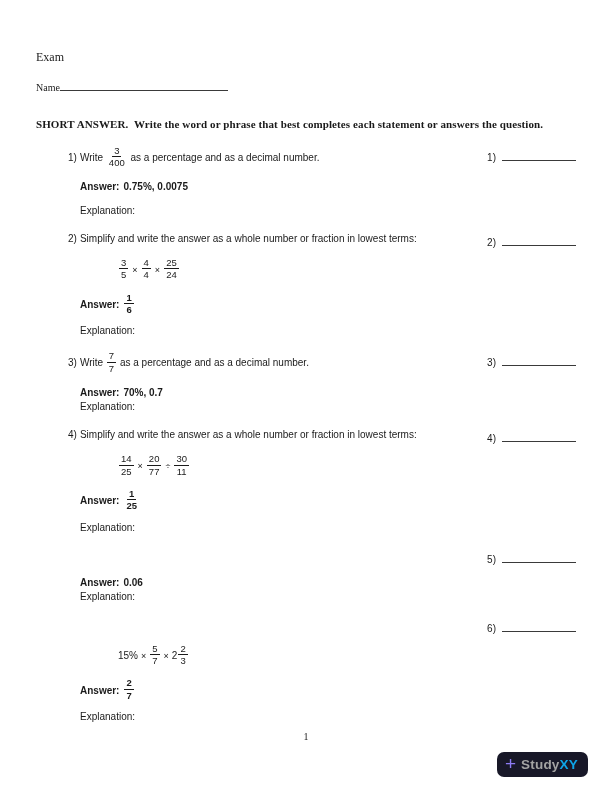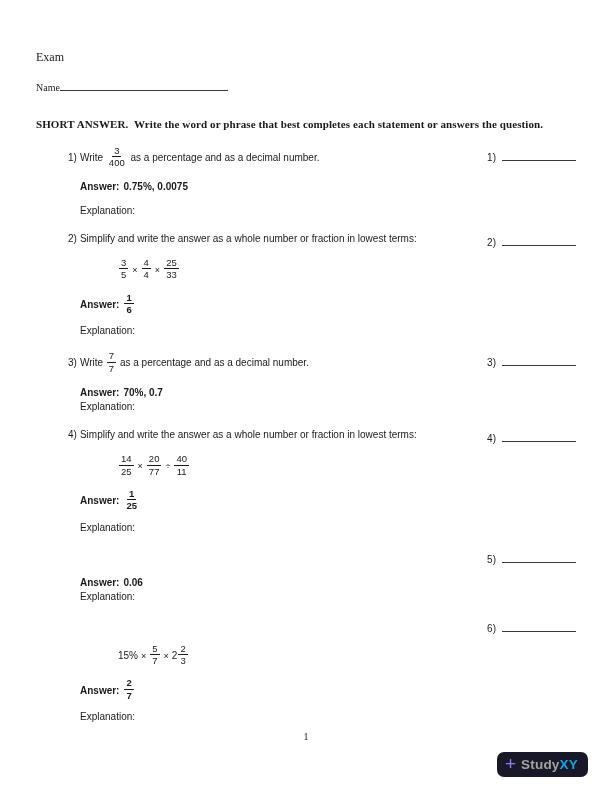--- a/index.html
+++ b/index.html
@@ -116,21 +116,21 @@
               <span class="den">5</span>
             </span>
             <span class="tok-op">×</span>
             <span class="frac">
               <span class="num">4</span>
               <span class="den">4</span>
             </span>
             <span class="tok-op">×</span>
             <span class="frac">
               <span class="num">25</span>
-              <span class="den">33</span>
+              <span class="den">24</span>
             </span>
           </div>
           <div class="q-answer">
             <span class="q-label">Answer:</span>
             <span class="frac">
               <span class="num">1</span>
               <span class="den">6</span>
             </span>
           </div>
           <div class="q-expl"><span>Explanation:</span></div>
@@ -159,21 +159,21 @@
               <span class="num">14</span>
               <span class="den">25</span>
             </span>
             <span class="tok-op">×</span>
             <span class="frac">
               <span class="num">20</span>
               <span class="den">77</span>
             </span>
             <span class="tok-op">÷</span>
             <span class="frac">
-              <span class="num">40</span>
+              <span class="num">30</span>
               <span class="den">11</span>
             </span>
           </div>
           <div class="q-answer">
             <span class="q-label">Answer:</span>
             <span class="frac">
               <span class="num">1</span>
               <span class="den">25</span>
             </span>
           </div>

